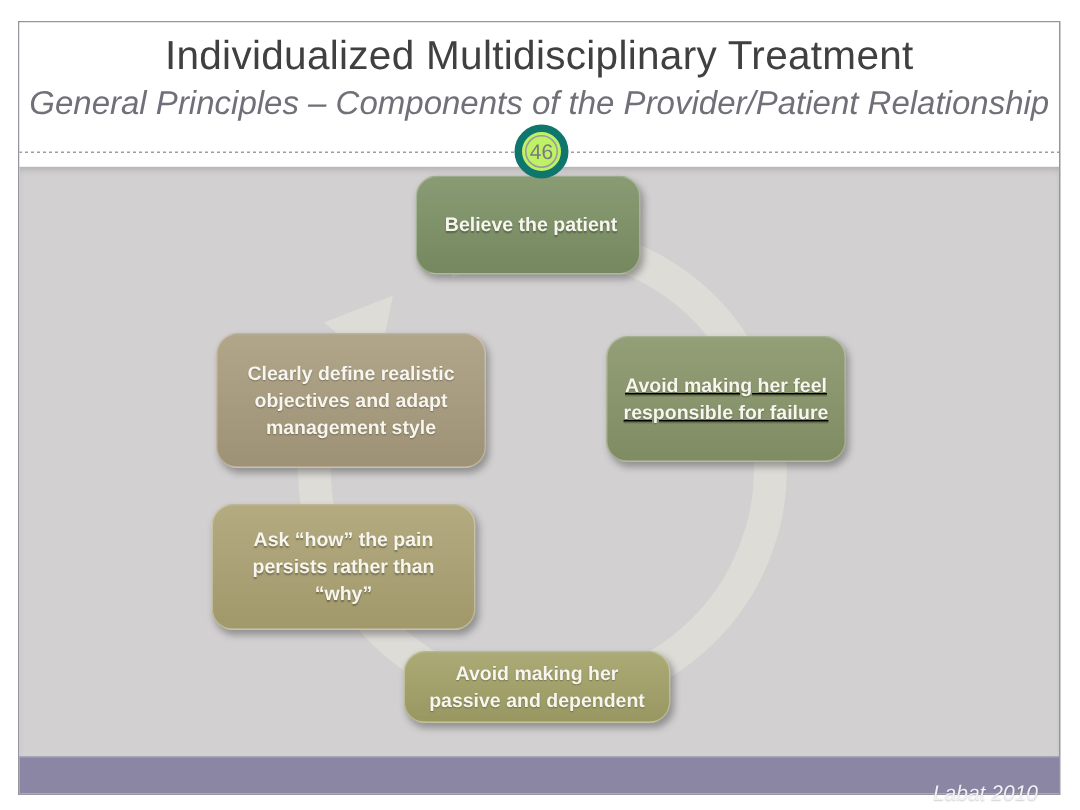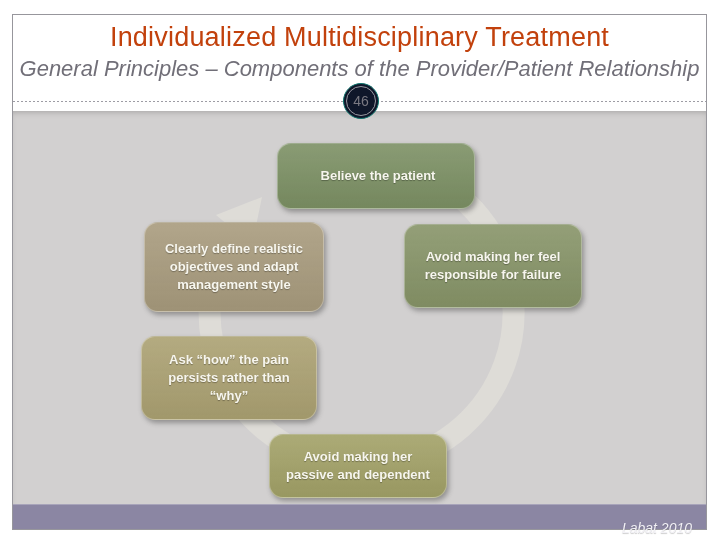--- a/index.html
+++ b/index.html
@@ -21,21 +21,21 @@
     margin:0;padding-top:3px;text-align:center;font-style:italic;
     font-size:22px;font-weight:400;
   }
   
   .dotted-line{
     position:absolute;left:0;right:0;top:86px;height:1px;z-index:2;
     background:repeating-linear-gradient(90deg,#9d9ca4 0 2px,transparent 2px 4px);
   }
   .pagenum-badge{
     position:absolute;left:330px;top:68px;width:36px;height:36px;border-radius:50%;
-    background:#0f172a;border:1px solid #0f766e;box-sizing:border-box;z-index:5;
+    background:#bef264;border:5px solid #0f766e;box-sizing:border-box;z-index:5;
   }
   .pagenum-inner{
     position:absolute;inset:2px;border-radius:50%;border:1px solid #9a99a1;
     display:flex;align-items:center;justify-content:center;
     font-size:14px;color:#7a7982;
   }
   
   .content{
     position:absolute;left:0;right:0;top:96px;bottom:25px;background:#d2d0d0;
     box-shadow:inset 0 4px 6px -3px rgba(0,0,0,0.22);z-index:0;
@@ -48,45 +48,45 @@
     background-image:linear-gradient(rgba(255,255,255,0.10),rgba(0,0,0,0.06));
     box-shadow:2px 3px 5px rgba(50,50,50,0.40);
     display:flex;align-items:center;justify-content:center;
     padding:4px 8px;
   }
   .dbox .lbl{
     white-space:pre-line;text-align:center;color:#f7f6ee;
     font-size:13px;font-weight:700;line-height:1.4;
     text-shadow:0 1px 1px rgba(0,0,0,0.30);
   }
-  .box-believe{left:264px;top:128px;width:198px;height:66px;padding-left:12px;}
+  .box-believe{left:264px;top:102px;width:150px;height:66px;padding-left:12px;}
   .box-clearly{left:131px;top:207px;width:180px;height:90px;}
-  .box-feel{left:391px;top:209px;width:178px;height:84px;}
+  .box-feel{left:391px;top:209px;width:160px;height:84px;text-decoration:underline;}
   .box-ask{left:128px;top:321px;width:176px;height:84px;}
   .box-overest{left:391px;top:318px;width:178px;height:90px;}
-  .box-passive{left:256px;top:419px;width:178px;height:64px;}
+  .box-passive{left:256px;top:419px;width:178px;height:48px;}
   
   .footer-bar{
     position:absolute;left:0;right:0;bottom:0;height:25px;z-index:4;
     display:flex;align-items:center;justify-content:flex-end;
     box-shadow:inset 0 1px 0 rgba(255,255,255,0.25);
   }
   .footer-text{
     font-style:italic;font-size:14px;color:#f2f1f6;padding-right:14px;
     text-shadow:0 1px 1px rgba(0,0,0,0.2);
   }
 </style>
 </head>
 <body>
 
 <div class="page">
   <div class="slide">
 
     <div class="header">
-      <h1 class="title" style="color: #c2410c;">Individualized Multidisciplinary Treatment</h1>
+      <h1 class="title" style="color: #404040;">Individualized Multidisciplinary Treatment</h1>
       <h2 class="subtitle" style="color: rgb(113, 111, 120);">General Principles – Components of the Provider/Patient Relationship</h2>
     </div>
 
     <div class="dotted-line"></div>
 
     <div class="pagenum-badge">
       <div class="pagenum-inner" style="color: rgb(122, 121, 130);">46</div>
     </div>
 
     <div class="content" style="background-color: rgb(210, 208, 208);"></div>

